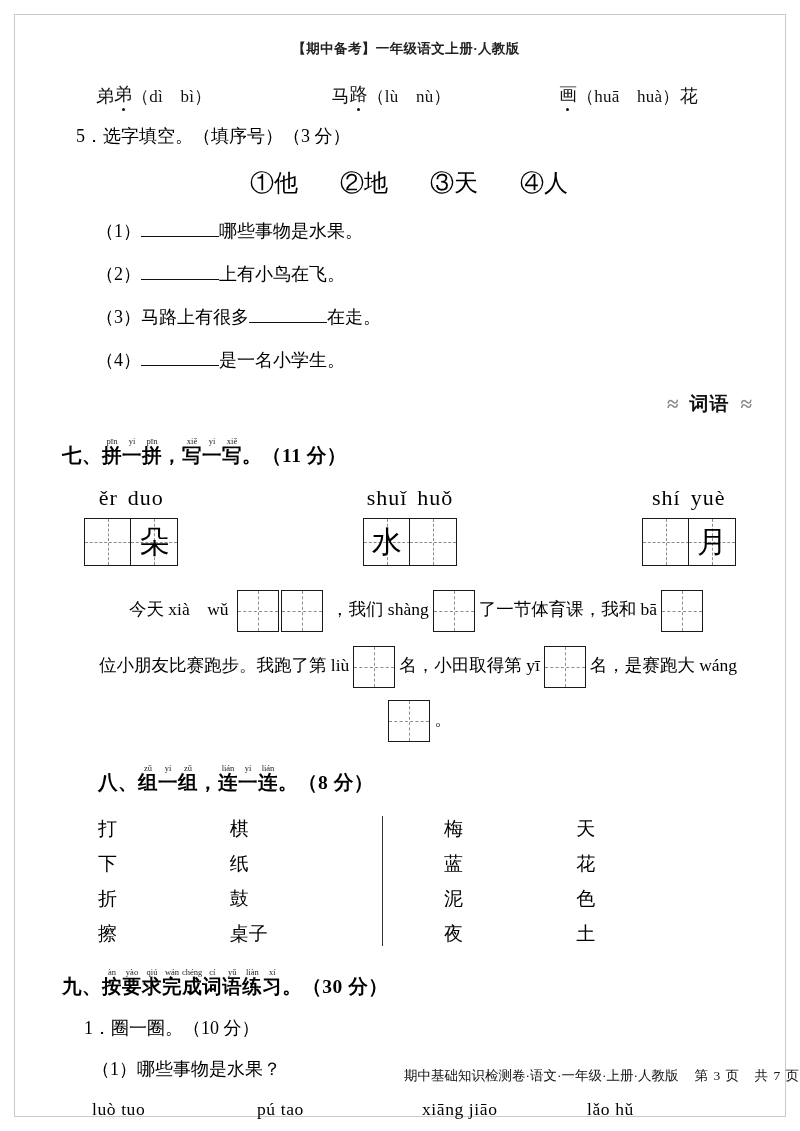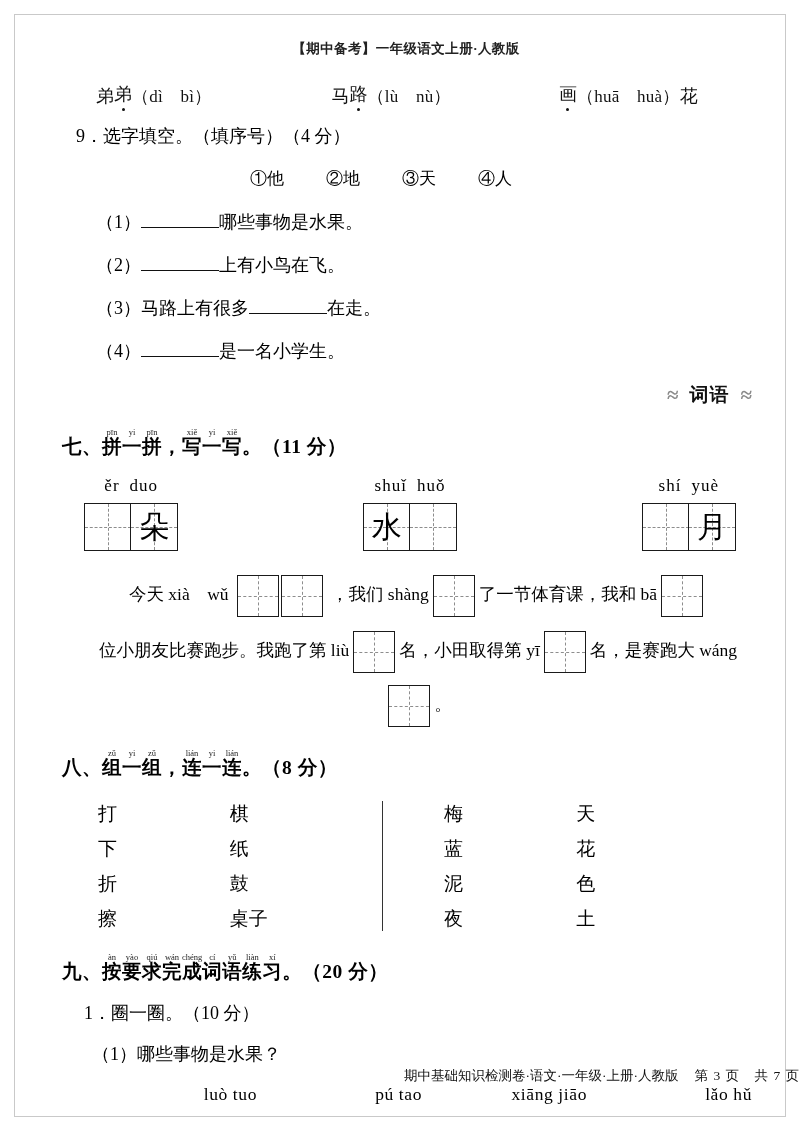--- a/index.html
+++ b/index.html
@@ -94,21 +94,21 @@
   }
   .q-line.sub { padding-left: 34px; }
   .blank {
     display: inline-block;
     border-bottom: 1px solid #111;
     vertical-align: baseline;
   }
   .blank.w80 { width: 78px; }
 
   .options-row {
-    font-size: 17px;
+    font-size: 24px;
     margin: 0 0 20px 0;
     padding-left: 188px;
     white-space: nowrap;
   }
   .options-row .opt { margin-right: 42px; }
 
   
   .divider {
     text-align: right;
     margin: 10px 0 20px 0;
@@ -208,21 +208,21 @@
   
   .write-row {
     display: flex;
     justify-content: space-between;
     padding: 0 16px 0 22px;
     margin-bottom: 6px;
   }
   .write-cell { text-align: center; }
   .write-cell .pyline {
     font-family: "Liberation Serif", serif;
-    font-size: 17px;
+    font-size: 22px;
     letter-spacing: 1px;
     margin-bottom: 7px;
     white-space: nowrap;
   }
   .write-cell .pyline span { margin: 0 5px; }
 
   
   .para {
     font-size: 17.5px;
     line-height: 54px;
@@ -263,21 +263,20 @@
     border-left: 1px solid #333;
   }
 
   
   .py-row {
     display: flex;
     padding-left: 30px;
     font-size: 17.5px;
     letter-spacing: 0.6px;
     margin-top: 18px;
-    text-align: right;
   }
   .py-row .it { width: 172px; }
 
   
   .footer {
     position: absolute;
     left: 0;
     right: 0;
     bottom: 46px;
     text-align: right;
@@ -320,21 +319,21 @@
           <span class="cn dotchar">路</span>
           <span class="cn paren">（lù　nù）</span>
       </div>
       <div class="choice-item i3">
         <span class="cn dotchar">画</span>
           <span class="cn paren">（huā　huà）</span>
           <span class="cn">花</span>
       </div>
     </div>
 
-    <div class="q-line" style="padding-left:14px;">9．选字填空。（填序号）（4 分）</div>
+    <div class="q-line" style="padding-left:14px;">5．选字填空。（填序号）（3 分）</div>
 
     <div class="options-row">
       <span class="opt">①他</span><span class="opt">②地</span><span class="opt">③天</span><span class="opt">④人</span>
     </div>
 
     <div class="q-line sub">
       <span>（1）</span><span class="blank w80"></span><span>哪些事物是水果。</span>
     </div>
     <div class="q-line sub">
       <span>（2）</span><span class="blank w80"></span><span>上有小鸟在飞。</span>
@@ -370,21 +369,21 @@
       <div class="write-cell">
         <div class="pyline"><span>shí</span><span>yuè</span></div>
         <div class="tz-pair">
           <div class="tz" style="width:48px;height:48px;"><span class="glyph"></span></div><div class="tz" style="width:48px;height:48px;"><span class="glyph">月</span></div>
         </div>
       </div>
     </div>
 
     <div class="para" id="cloze-para"><span class="seg">今天 xià　wǔ</span><span class="tz-pair"><span class="tz" style="width: 42px; height: 42px;"><span class="glyph"></span></span><span class="tz" style="width: 42px; height: 42px;"><span class="glyph"></span></span></span><span class="seg">，我们 shàng</span><span class="tz" style="width: 42px; height: 42px;"><span class="glyph"></span></span><span class="seg">了一节体育课，我和 bā</span><span class="tz" style="width: 42px; height: 42px;"><span class="glyph"></span></span><span class="seg">位小朋友比赛跑步。我跑了第 liù</span><span class="tz" style="width: 42px; height: 42px;"><span class="glyph"></span></span><span class="seg">名，小田取得第 yī</span><span class="tz" style="width: 42px; height: 42px;"><span class="glyph"></span></span><span class="seg">名，是赛跑大 wáng</span><span class="tz" style="width: 42px; height: 42px;"><span class="glyph"></span></span><span class="seg">。</span></div>
 
-    <div class="sec-head" style="margin-top:18px;">
+    <div class="sec-head" style="margin-top:18px;margin-left:36px;">
       <span class="num">八、</span><span id="sec8ruby"><ruby>组<rt>zǔ</rt></ruby><ruby>一<rt>yi</rt></ruby><ruby>组<rt>zǔ</rt></ruby><span>，</span><ruby>连<rt>lián</rt></ruby><ruby>一<rt>yi</rt></ruby><ruby>连<rt>lián</rt></ruby><span>。</span></span><span>（8 分）</span>
     </div>
 
     <div class="match-wrap">
       <div class="match-divider"></div>
       <table class="match-table">
         <tbody>
           <tr>
             <td class="c1">打</td>
             <td class="c2">棋</td>
@@ -407,21 +406,21 @@
             <td class="c1">擦</td>
             <td class="c2">桌子</td>
             <td class="c3">夜</td>
             <td class="c4">土</td>
           </tr>
         </tbody>
       </table>
     </div>
 
     <div class="sec-head" style="margin-top:16px;">
-      <span class="num">九、</span><span id="sec9ruby"><ruby>按<rt>àn</rt></ruby><ruby>要<rt>yào</rt></ruby><ruby>求<rt>qiú</rt></ruby><ruby>完<rt>wán</rt></ruby><ruby>成<rt>chéng</rt></ruby><ruby>词<rt>cí</rt></ruby><ruby>语<rt>yǔ</rt></ruby><ruby>练<rt>liàn</rt></ruby><ruby>习<rt>xí</rt></ruby><span>。</span></span><span>（20 分）</span>
+      <span class="num">九、</span><span id="sec9ruby"><ruby>按<rt>àn</rt></ruby><ruby>要<rt>yào</rt></ruby><ruby>求<rt>qiú</rt></ruby><ruby>完<rt>wán</rt></ruby><ruby>成<rt>chéng</rt></ruby><ruby>词<rt>cí</rt></ruby><ruby>语<rt>yǔ</rt></ruby><ruby>练<rt>liàn</rt></ruby><ruby>习<rt>xí</rt></ruby><span>。</span></span><span>（30 分）</span>
     </div>
 
     <div class="sub-head">1．圈一圈。（10 分）</div>
     <div class="sub-head" style="padding-left:30px;">（1）哪些事物是水果？</div>
 
     <div class="py-row">
       <span class="it">luò tuo</span>
       <span class="it">pú tao</span>
       <span class="it">xiāng jiāo</span>
       <span class="it">lǎo hǔ</span>

